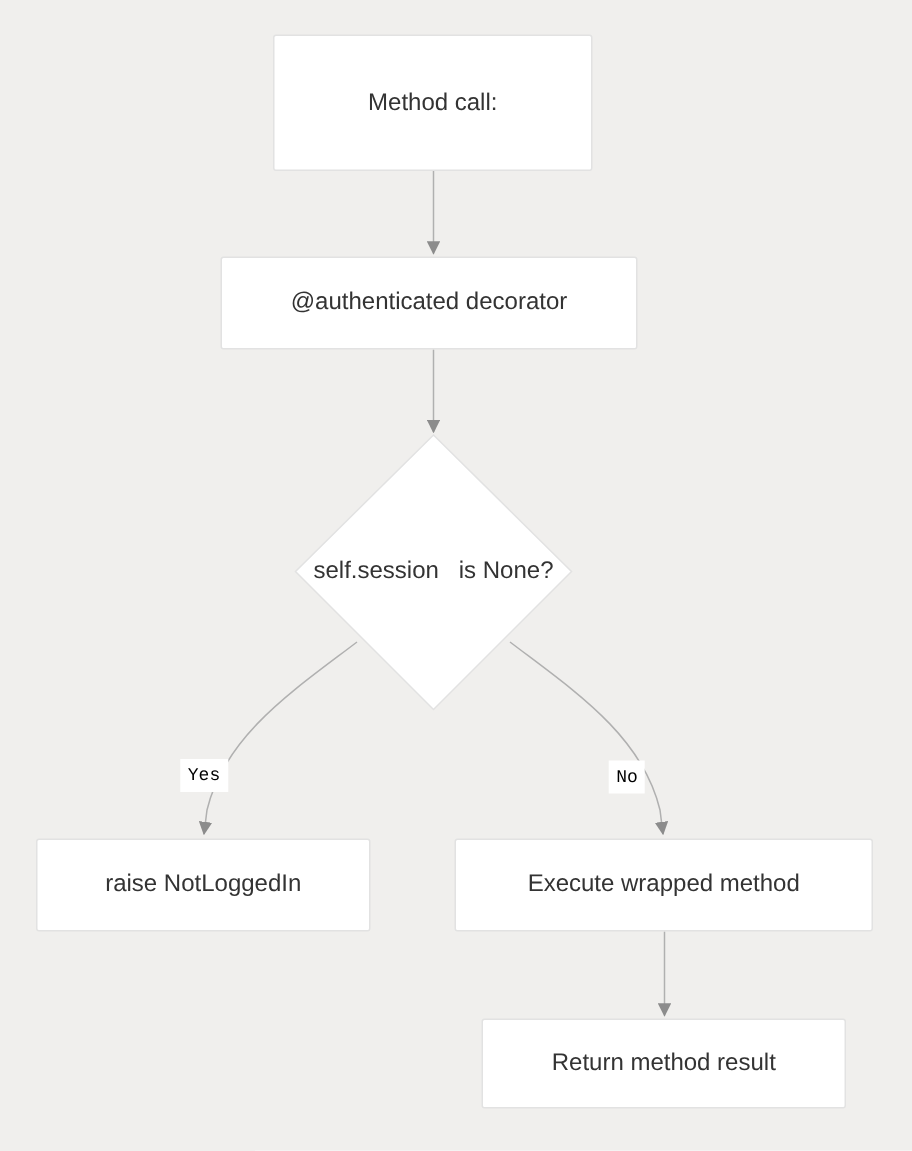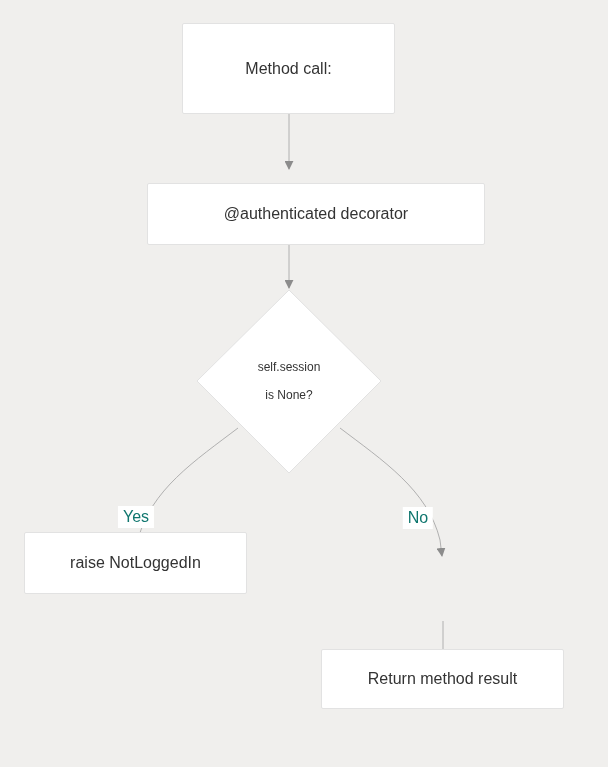--- a/index.html
+++ b/index.html
@@ -27,46 +27,46 @@
     flex-direction: column;
     align-items: center;
     justify-content: center;
     font-size: 16px;
     line-height: 28px;
     text-align: center;
     white-space: nowrap;
     gap: 24px;
   }
   .node-start     { left: 182px; top: 23px;  width: 213px; height: 91px; }
-  .node-decorator { left: 147px; top: 171px; width: 338px; height: 62px; margin-top: 12px; }
-  .node-raise     { left: 24px;  top: 532px; width: 223px; height: 62px; }
+  .node-decorator { left: 147px; top: 171px; width: 278px; height: 62px; }
+  .node-raise     { left: 24px;  top: 559px; width: 223px; height: 62px; }
   .node-execute   { left: 303px; top: 559px; width: 279px; height: 62px; }
-  .node-return    { left: 321px; top: 649px; width: 243px; height: 60px; }
+  .node-return    { left: 321px; top: 679px; width: 243px; height: 60px; }
   .decision-label {
     position: absolute;
     left: 209px; top: 352px;
     width: 160px; height: 58px;
     display: flex;
-    flex-direction: column;
     align-items: center;
-    justify-content: center;
-    font-size: 12px;
+    justify-content: space-between;
+    font-size: 16px;
     line-height: 28px;
     text-align: center;
     white-space: nowrap;
   }
   .edge-label {
     position: absolute;
     transform: translate(-50%, -50%);
     background: #ffffff;
     padding: 1px 5px;
-    font-size: 16px;
+    font-size: 12px;
     line-height: 20px;
-    color: #0f766e;
+    color: #000000;
     white-space: nowrap;
+    font-family: Liberation Mono, monospace;
   }
   .edge-label-yes { left: 136px; top: 517px; }
   .edge-label-no  { left: 418px; top: 518px; }
 </style>
 </head>
 <body>
 
 <div class="canvas">
 
   <svg class="edges-layer" viewBox="0 0 608 767" xmlns="http://www.w3.org/2000/svg">
@@ -99,20 +99,23 @@
 
   <div class="decision-label">
     <div>self.session</div>
     <div>is None?</div>
   </div>
 
   <div class="node node-raise">
     <div>raise NotLoggedIn</div>
   </div>
 
+  <div class="node node-execute">
+    <div>Execute wrapped method</div>
+  </div>
 
   <div class="node node-return">
     <div>Return method result</div>
   </div>
 
   <span class="edge-label edge-label-yes">Yes</span>
   <span class="edge-label edge-label-no">No</span>
 
 </div>
 

